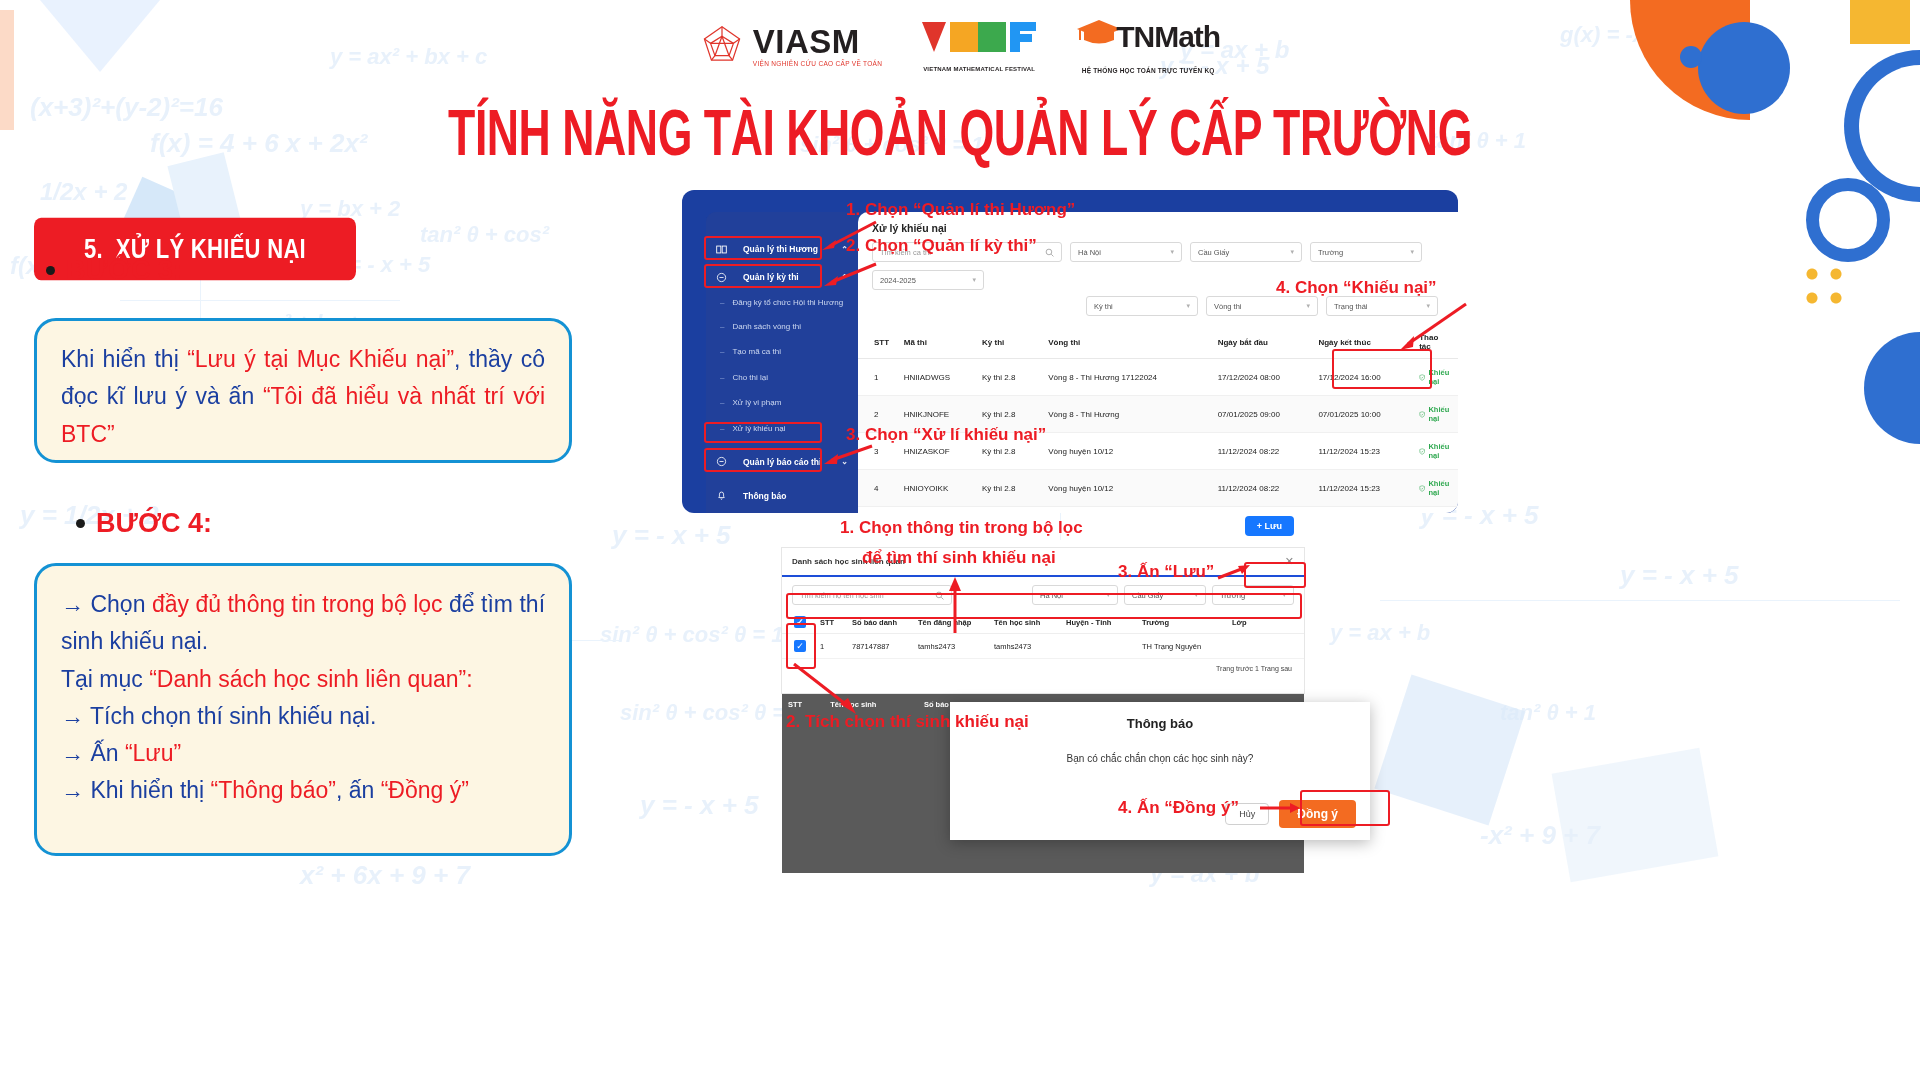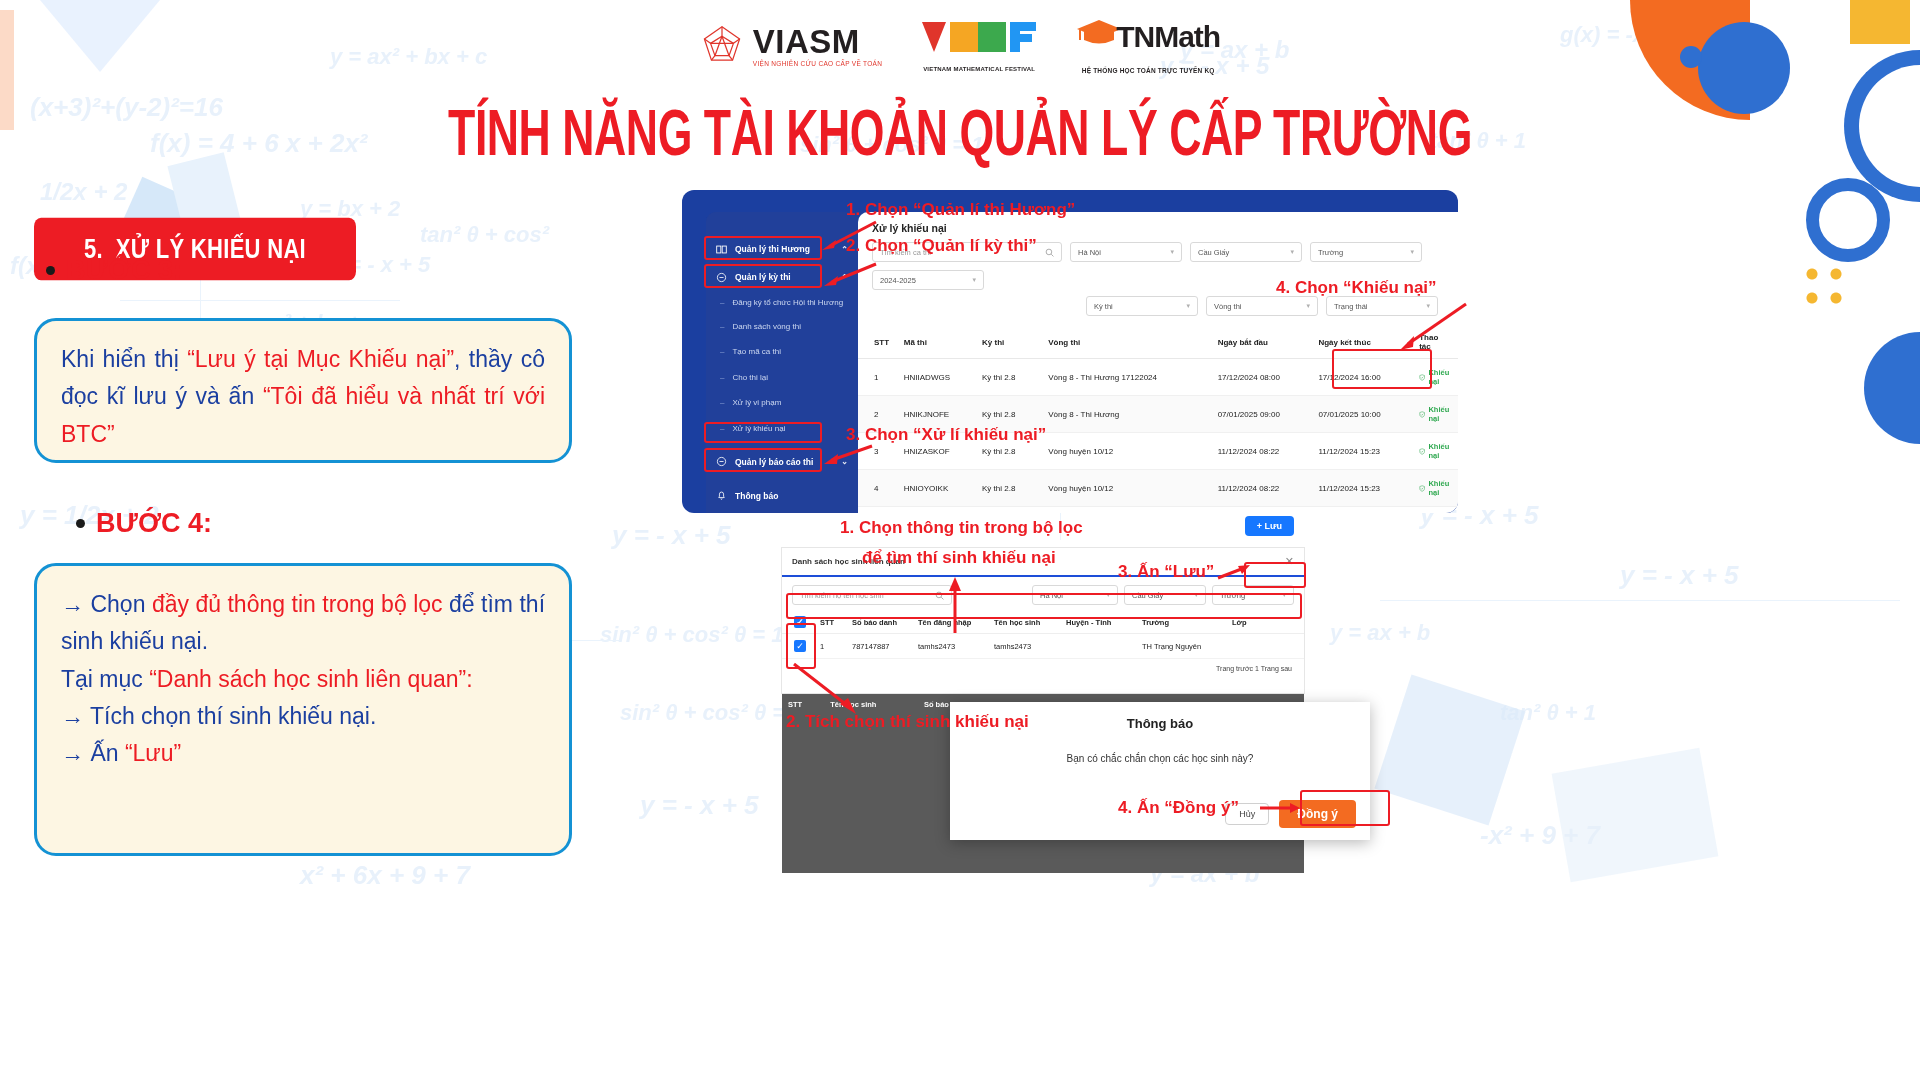--- a/index.html
+++ b/index.html
@@ -65,21 +65,21 @@
   .cal-4 { left:34px; top:563px; width:538px; height:293px; }
   .cal-4 .ln { display:block; }
   
   .shot1 {
     position:absolute; left:682px; top:190px; width:776px; height:323px; z-index:4;
     background:#1B3FA0; border-radius:12px; overflow:hidden;
   }
   .shot1-inner { position:absolute; left:24px; top:22px; right:0; bottom:0;
                  background:#21409A; border-radius:10px 0 0 0; overflow:hidden;}
   .sb { position:absolute; left:0; top:0; width:152px; bottom:0; background:#21409A; }
-  .sb-item { display:flex; align-items:center; gap:8px; color:#fff;
+  .sb-item { display:flex; align-items:center; gap:16px; color:#fff;
              font-size:8.5px; font-weight:700; padding:0 10px; height:22px;}
   .sb-item .chev { margin-left:auto; font-size:8px; opacity:.9;}
   .sb-sub { display:flex; align-items:flex-start; gap:8px; color:#cdd8f1;
             font-size:8px; padding:0 10px 0 14px; line-height:1.45;}
   .sb-sub .dash { color:#8fa3d6; }
   .redbox { position:absolute; border:2.5px solid #ED1C24; border-radius:3px; z-index:9; }
   .content1 { position:absolute; left:152px; top:0; right:0; bottom:0; background:#fff;
               border-radius:10px 0 0 0;}
   .c1-title { font-size:10.5px; font-weight:700; color:#222; padding:10px 0 8px 14px;}
   .filters { display:flex; gap:8px; padding:0 14px 6px 14px; flex-wrap:wrap;}
@@ -260,20 +260,21 @@
 <div class="step step-4">
   <i class="dot"></i>
   <span>BƯỚC 4:</span>
 </div>
 
 <div class="callout cal-4">
   <div class="ln"><span>→ Chọn </span><span class="rd">đầy đủ thông tin trong bộ lọc</span><span> để tìm thí sinh khiếu nại.</span></div>
   <div class="ln"><span>Tại mục </span><span class="rd">“Danh sách học sinh liên quan”:</span></div>
   <div class="ln">→ Tích chọn thí sinh khiếu nại.</div>
   <div class="ln"><span>→ Ấn </span><span class="rd">“Lưu”</span></div>
+  <div class="ln"><span>→ Khi hiển thị </span><span class="rd">“Thông báo”</span><span>, ấn </span><span class="rd">“Đồng ý”</span></div>
 </div>
 
 <div class="shot1">
   <div class="shot1-inner">
 
     <div class="sb">
       <div style="height:26px;"></div>
       <div class="sb-item">
         <svg width="11" height="11" viewBox="0 0 16 16">
           <rect x="1" y="3" width="6" height="10" fill="none" stroke="#fff" stroke-width="1.3"></rect>

